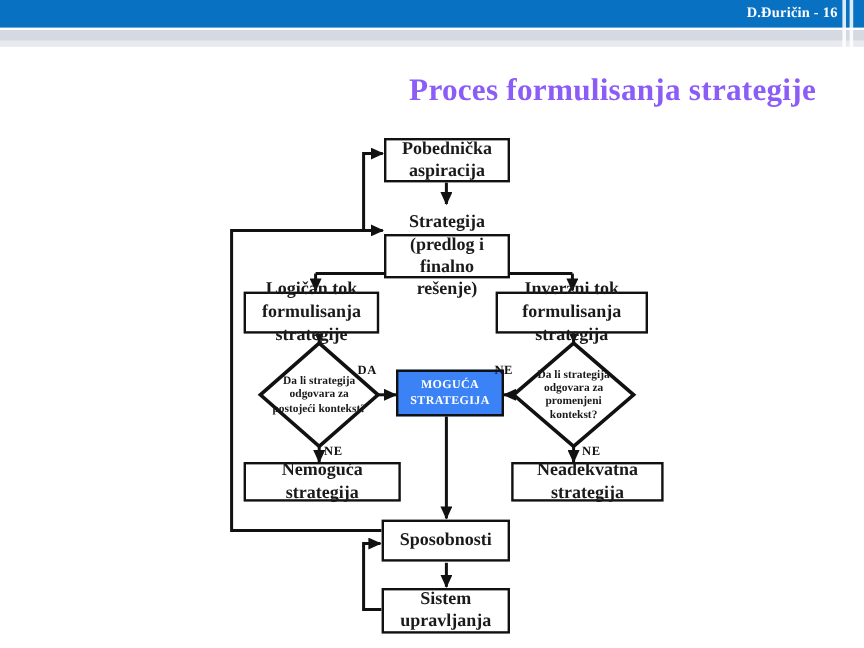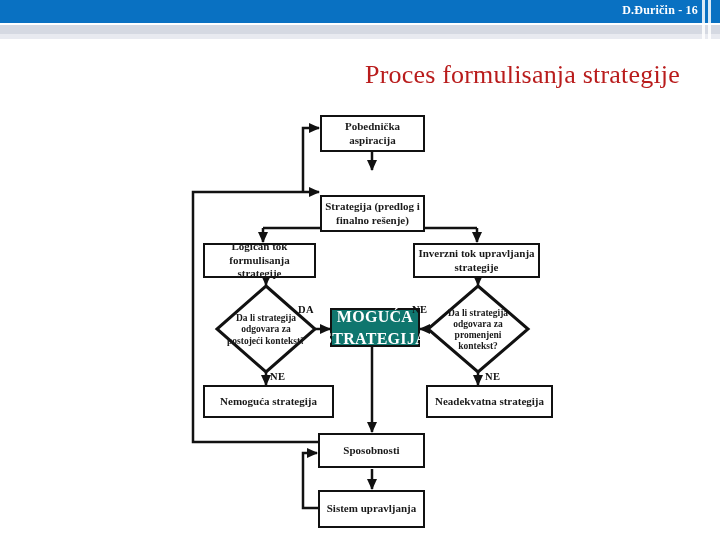--- a/index.html
+++ b/index.html
@@ -13,31 +13,31 @@
   .bar-gray2{position:absolute;left:0;top:34px;width:720px;height:5px;background:#E8EAF0;}
   .stripe{position:absolute;top:0;height:39px;width:3px;background:rgba(255,255,255,.85);}
   .stripe.s1{left:702px;}
   .stripe.s2{left:708px;}
   .slide-ref{
     position:absolute;top:3px;right:22px;color:#ffffff;
     font-size:12px;font-weight:bold;letter-spacing:.2px;
   }
   .title{
     position:absolute;top:60px;right:40px;margin:0;white-space:nowrap;
-    font-size:26px;font-weight:normal;color:#b91c1c;letter-spacing:.2px;
+    font-size:26px;font-weight:bold;color:#8b5cf6;letter-spacing:.2px;
   }
   
   .connectors{position:absolute;left:0;top:0;pointer-events:none;}
   .node{
     position:absolute;box-sizing:border-box;background:#ffffff;
     border:2.5px solid #111111;display:flex;align-items:center;justify-content:center;
-    text-align:center;font-size:11px;font-weight:bold;color:#1a1a1a;
+    text-align:center;font-size:15px;font-weight:bold;color:#1a1a1a;
     line-height:1.25;padding:1px 3px;
   }
-  .node.blue{background:#0f766e;color:#ffffff;font-size:16px;letter-spacing:.3px;line-height:1.35;}
+  .node.blue{background:#3b82f6;color:#ffffff;font-size:10px;letter-spacing:.3px;line-height:1.35;}
   .dtext{
     position:absolute;display:flex;align-items:center;justify-content:center;
     text-align:center;font-size:9.5px;font-weight:bold;color:#1a1a1a;line-height:1.18;
   }
   .elabel{
     position:absolute;font-size:10.5px;font-weight:bold;color:#111111;
     text-align:left;letter-spacing:.5px;
   }
   
   .n-pobednicka {left:320px;top:115px;width:105px;height:37px;}
@@ -110,21 +110,21 @@
       </g>
     </g>
   </svg>
 
   <div class="node n-pobednicka">Pobednička aspiracija</div>
 
   <div class="node n-strategija">Strategija (predlog i finalno rešenje)</div>
 
   <div class="node n-logican">Logičan tok formulisanja strategije</div>
 
-  <div class="node n-inverzni">Inverzni tok upravljanja strategije</div>
+  <div class="node n-inverzni">Inverzni tok formulisanja strategija</div>
 
   <div class="dtext d-left">Da li strategija odgovara za postojeći kontekst?</div>
 
   <div class="node blue n-moguca">MOGUĆA STRATEGIJA</div>
 
   <div class="dtext d-right">Da li strategija odgovara za promenjeni kontekst?</div>
 
   <div class="node n-nemoguca">Nemoguća strategija</div>
 
   <div class="node n-neadekvatna">Neadekvatna strategija</div>

